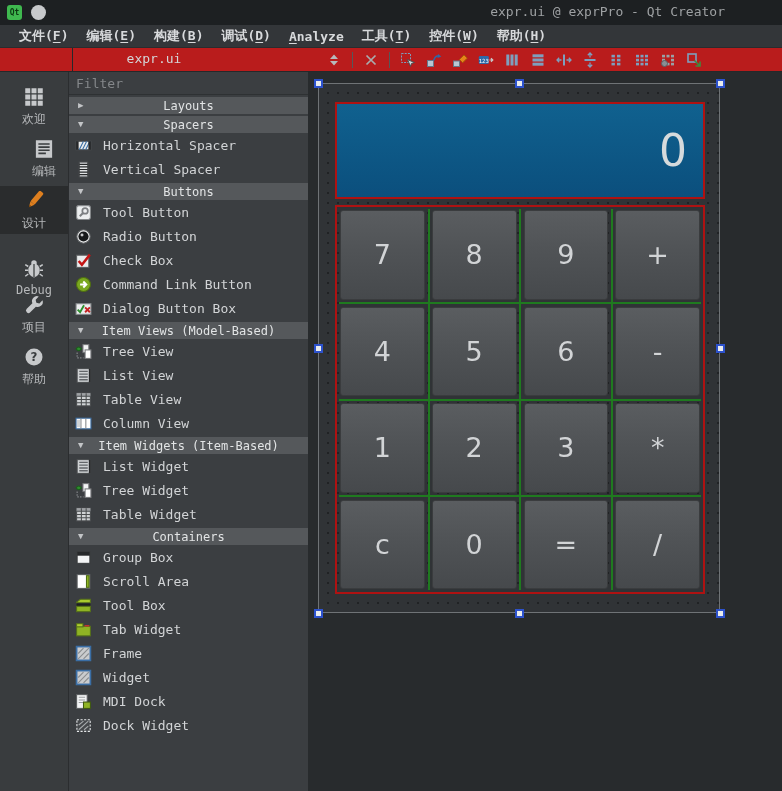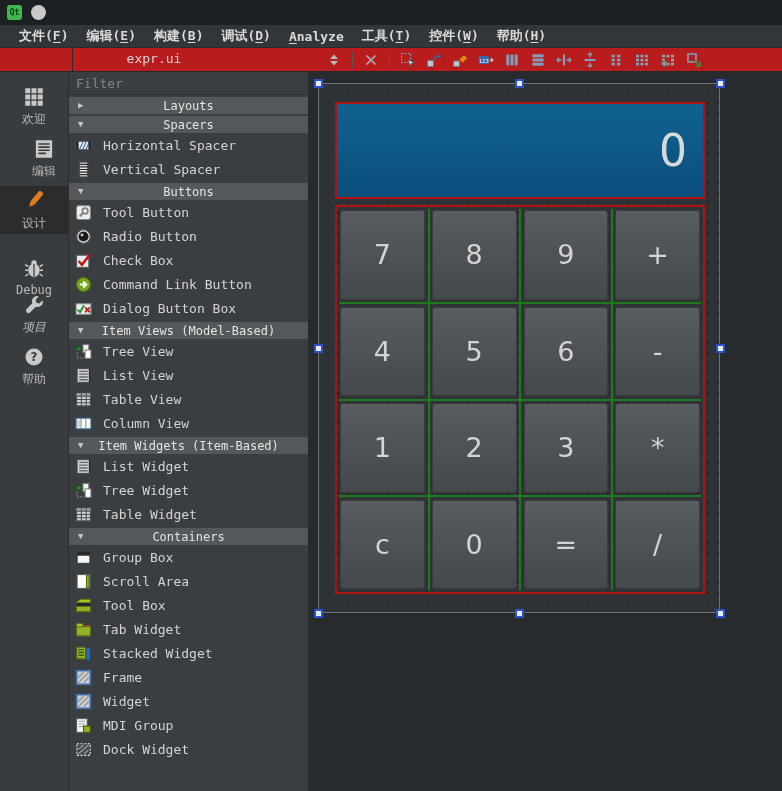--- a/index.html
+++ b/index.html
@@ -86,20 +86,21 @@
     font-family:"DejaVu Sans", sans-serif; font-size:27px; color:#d2d4d6; }
   .handle { position:absolute; width:9px; height:9px; background:#e9ebed;
     border:2px solid #2d52cc; z-index:5; }
 </style>
 </head>
 <body>
 
 <div class="titlebar">
   <span class="qt-logo">Qt</span>
   <span class="win-circle"></span>
+  <span class="win-title">expr.ui @ exprPro - Qt Creator</span>
 </div>
 
 <div class="menubar" id="menubar">
     <div class="menu-item">文件(<u>F</u>)</div>
     <div class="menu-item">编辑(<u>E</u>)</div>
     <div class="menu-item">构建(<u>B</u>)</div>
     <div class="menu-item">调试(<u>D</u>)</div>
     <div class="menu-item"><u>A</u>nalyze</div>
     <div class="menu-item">工具(<u>T</u>)</div>
     <div class="menu-item">控件(<u>W</u>)</div>
@@ -268,21 +269,21 @@
       <span class="micon">
         <svg width="20" height="20" viewBox="0 0 16 16" xmlns="http://www.w3.org/2000/svg">
           <ellipse cx="8" cy="9" rx="4.6" ry="5.5" fill="#c7c9cb"></ellipse>
           <circle cx="8" cy="3.2" r="2.2" fill="#c7c9cb"></circle>
           <path d="M8 4 V15 M3.4 6 L1 4.5 M12.6 6 L15 4.5 M3.2 9 H0.8 M12.8 9 H15.2 M3.4 12 L1 13.8 M12.6 12 L15 13.8" stroke="#c7c9cb" stroke-width="1.2" fill="none"></path>
           <path d="M8 4 V15" stroke="#393c3e"></path>
         </svg>
       </span>
       <span class="mlabel">Debug</span>
     </div>
-    <div class="mode-item" style="top: 218px; font-style: italic;">
+    <div class="mode-item" style="top: 218px;">
       <span class="micon">
         <svg width="20" height="20" viewBox="0 0 16 16" xmlns="http://www.w3.org/2000/svg">
           <path d="M14.8 4.2 a4 4 0 0 1 -5.3 5.1 L5 13.8 a1.9 1.9 0 0 1 -2.8 -2.8 L6.7 6.5 a4 4 0 0 1 5.1 -5.3 L9.3 3.7 l0.6 2.4 2.4 0.6z" fill="#c7c9cb"></path>
         </svg>
       </span>
       <span class="mlabel">项目</span>
     </div>
     <div class="mode-item" style="top: 270px;">
       <span class="micon">
         <svg width="20" height="20" viewBox="0 0 16 16" xmlns="http://www.w3.org/2000/svg">
@@ -458,48 +459,39 @@
       <div class="wb-item">
         <span class="wicon"><svg width="17" height="17" viewBox="0 0 16 16" xmlns="http://www.w3.org/2000/svg">
             <rect x="1.5" y="5" width="13" height="9" fill="#8fb324" stroke="#55701a"></rect>
             <rect x="1.5" y="2.5" width="6" height="3" fill="#b0d030" stroke="#55701a"></rect>
             <rect x="9" y="3.8" width="4.5" height="1.4" fill="#c43333"></rect>
           </svg></span>
         <span>Tab Widget</span>
       </div>
       <div class="wb-item">
         <span class="wicon"><svg width="17" height="17" viewBox="0 0 16 16" xmlns="http://www.w3.org/2000/svg">
-            <rect x="6" y="3.5" width="8.5" height="10" fill="#d2691e" stroke="#8a4512"></rect>
-            <rect x="10" y="2.5" width="4.5" height="12" fill="#2e68a8" stroke="#1c4470"></rect>
-            <rect x="1.5" y="2" width="8.5" height="11" fill="#8fb324" stroke="#4e6112"></rect>
-            <path d="M3 4.5 h5.5 M3 7 h5.5 M3 9.5 h5.5" stroke="#2d4d0d" stroke-width="1.1"></path>
-          </svg></span>
-        <span>Stacked Widget</span>
-      </div>
-      <div class="wb-item">
-        <span class="wicon"><svg width="17" height="17" viewBox="0 0 16 16" xmlns="http://www.w3.org/2000/svg">
             <rect x="1.5" y="1.5" width="13" height="13" fill="#caccce" stroke="#3a6ea5" stroke-width="1.6"></rect>
             <path d="M3 13 L13 3 M3 8 L8 3 M8 13 L13 8" stroke="#8a8d8f"></path>
           </svg></span>
         <span>Frame</span>
       </div>
       <div class="wb-item">
         <span class="wicon"><svg width="17" height="17" viewBox="0 0 16 16" xmlns="http://www.w3.org/2000/svg">
             <rect x="1.5" y="1.5" width="13" height="13" fill="#caccce" stroke="#3a6ea5" stroke-width="1.6"></rect>
             <path d="M3 13 L13 3 M3 8 L8 3 M8 13 L13 8" stroke="#8a8d8f"></path>
           </svg></span>
         <span>Widget</span>
       </div>
       <div class="wb-item">
         <span class="wicon"><svg width="17" height="17" viewBox="0 0 16 16" xmlns="http://www.w3.org/2000/svg">
             <rect x="1.5" y="1.5" width="10" height="13" fill="#f3f4f5" stroke="#5b5e60"></rect>
             <path d="M3.5 4 h6 M3.5 6.5 h6 M3.5 9 h4" stroke="#9a9da0"></path>
             <rect x="8" y="8.5" width="6.5" height="6" fill="#8fb324" stroke="#3f5a10"></rect>
           </svg></span>
-        <span>MDI Group</span>
+        <span>MDI Dock</span>
       </div>
       <div class="wb-item">
         <span class="wicon"><svg width="17" height="17" viewBox="0 0 16 16" xmlns="http://www.w3.org/2000/svg">
             <rect x="1.8" y="2.5" width="12.5" height="11" fill="#45484b" stroke="#e8eaec" stroke-dasharray="2 1.4"></rect>
             <path d="M3.5 12 L12.5 3.8 M3.5 7.5 L8 3.8 M8.5 12 L12.5 8.5" stroke="#a9acae"></path>
           </svg></span>
         <span>Dock Widget</span>
       </div>
     </div>
 </div>

